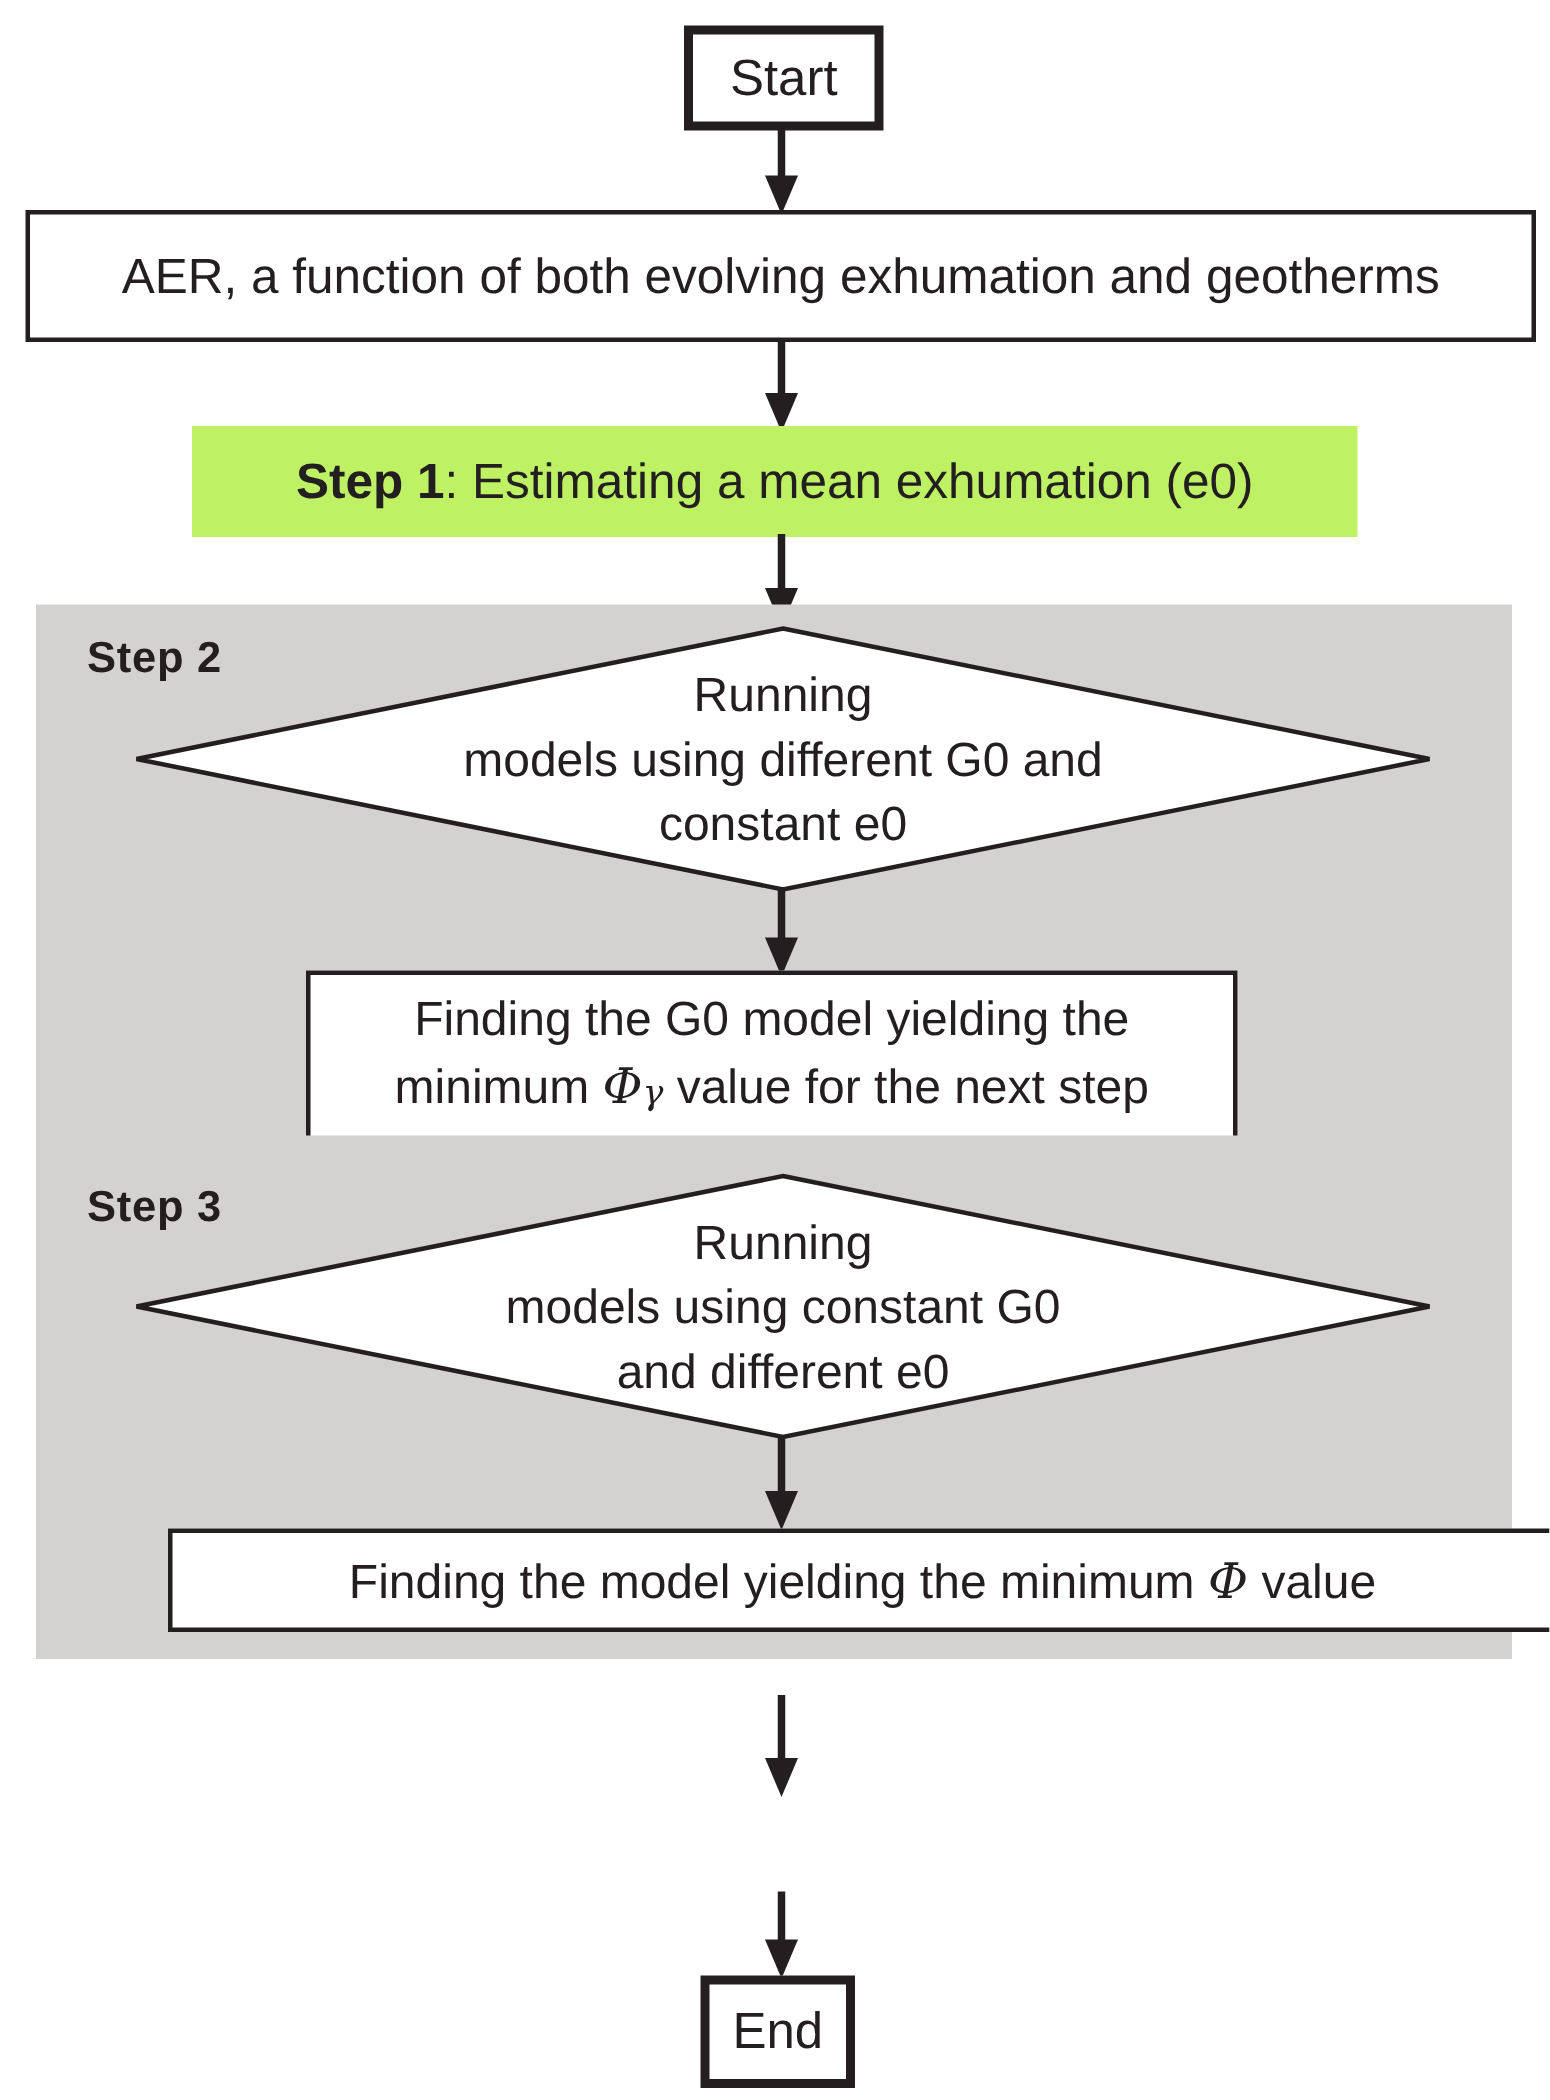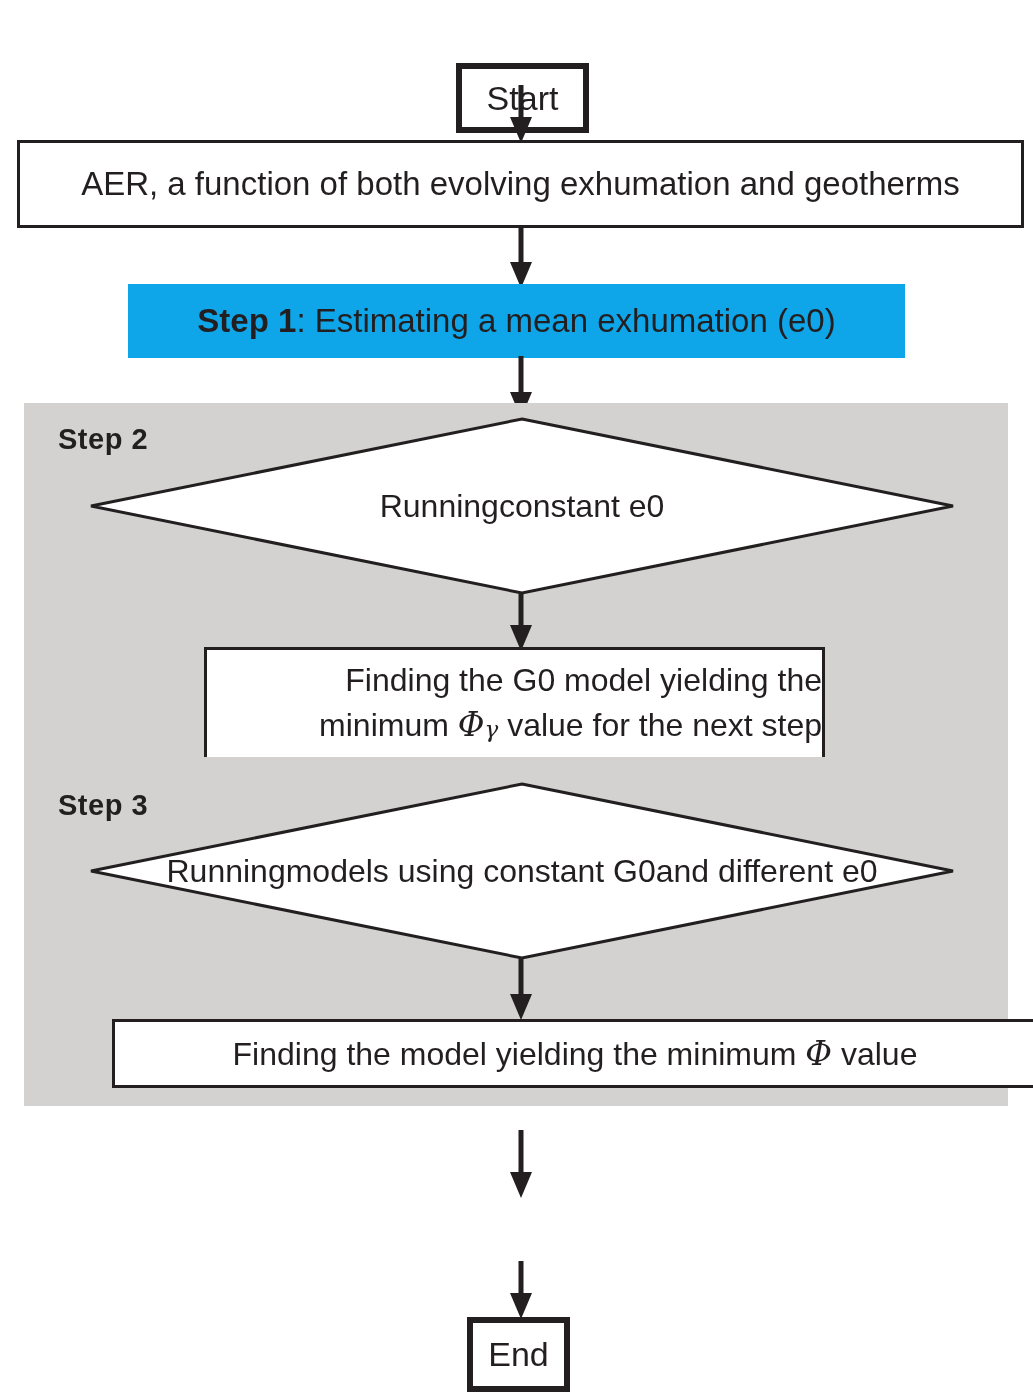--- a/index.html
+++ b/index.html
@@ -10,61 +10,61 @@
   .box {
     position:absolute; background:#ffffff; border:3px solid #231f20;
     display:flex; align-items:center; justify-content:center; text-align:center;
     box-sizing:border-box;
   }
   .box.thick { border-width:6px; }
   .region {
     position:absolute; background:#d3d2d0; box-sizing:border-box;
   }
   .bar {
-    position:absolute; background:#0ea5e9; display:flex; align-items:center;
+    position:absolute; background:#bef264; display:flex; align-items:center;
     justify-content:center; text-align:center; box-sizing:border-box;
   }
   .region-label {
     position:absolute; font-weight:bold; font-size:29px; letter-spacing:0.5px;
   }
   .arrow { position:absolute; width:22px; }
   .arrow .shaft {
     position:absolute; left:50%; transform:translateX(-50%);
     width:5px; top:0; bottom:20px; background:#231f20;
   }
   .arrow .head {
     position:absolute; left:50%; transform:translateX(-50%); bottom:0;
     width:0; height:0;
     border-left:11px solid transparent; border-right:11px solid transparent;
     border-top:26px solid #231f20;
   }
   .diamond-wrap { position:absolute; }
   .diamond-wrap svg { display:block; }
   .diamond-text {
     position:absolute; left:0; top:0; width:100%; height:100%;
-    display:flex; flex-direction:row; align-items:center; justify-content:center;
+    display:flex; flex-direction:column; align-items:center; justify-content:center;
     text-align:center; font-size:32px; line-height:43px;
   }
   .fs33 { font-size:33px; }
   .fs34 { font-size:34px; }
-  .finding { flex-direction:column; font-size:32px; line-height:45px;align-items:flex-end; }
+  .finding { flex-direction:column; font-size:32px; line-height:45px; }
   .phi {
     font-family:"DejaVu Serif", serif; font-style:italic; font-size:1.02em;
   }
   .gamma {
     font-family:"DejaVu Serif", serif; font-style:italic; font-size:0.72em;
     vertical-align:-0.05em;
   }
 </style>
 </head>
 <body>
 
 <div class="canvas">
 
-  <div class="box thick fs34" style="left:456px; top:17px; width:133px; height:70px;margin-top:46px;">
+  <div class="box thick fs34" style="left:456px; top:17px; width:133px; height:70px;">
     <span>Start</span>
   </div>
 
   <div class="arrow" style="left:510px; top:85px; height:58px;">
     <div class="shaft"></div>
     <div class="head"></div>
   </div>
 
   <div class="box fs33" style="left:17px; top:140px; width:1007px; height:88px;">
     <span>AER, a function of both evolving exhumation and geotherms</span>
@@ -86,20 +86,21 @@
 
   <div class="region" style="left:24px; top:403px; width:984px; height:376px;">
     <div class="region-label" style="left:34px; top:20px;">Step 2</div>
 
     <div class="diamond-wrap" style="left:64px; top:14px; width:868px; height:178px;">
       <svg width="868" height="178" viewBox="0 0 868 178">
         <polygon points="434,2 865,89 434,176 3,89" fill="#ffffff" stroke="#231f20" stroke-width="3"></polygon>
       </svg>
       <div class="diamond-text">
         <div>Running</div>
+        <div>models using different G0 and</div>
         <div>constant e0</div>
       </div>
     </div>
 
     <div class="arrow" style="left:486px; top:190px; height:58px;">
       <div class="shaft"></div>
       <div class="head"></div>
     </div>
 
     <div class="box finding" style="left:180px; top:244px; width:621px; height:116px;">

